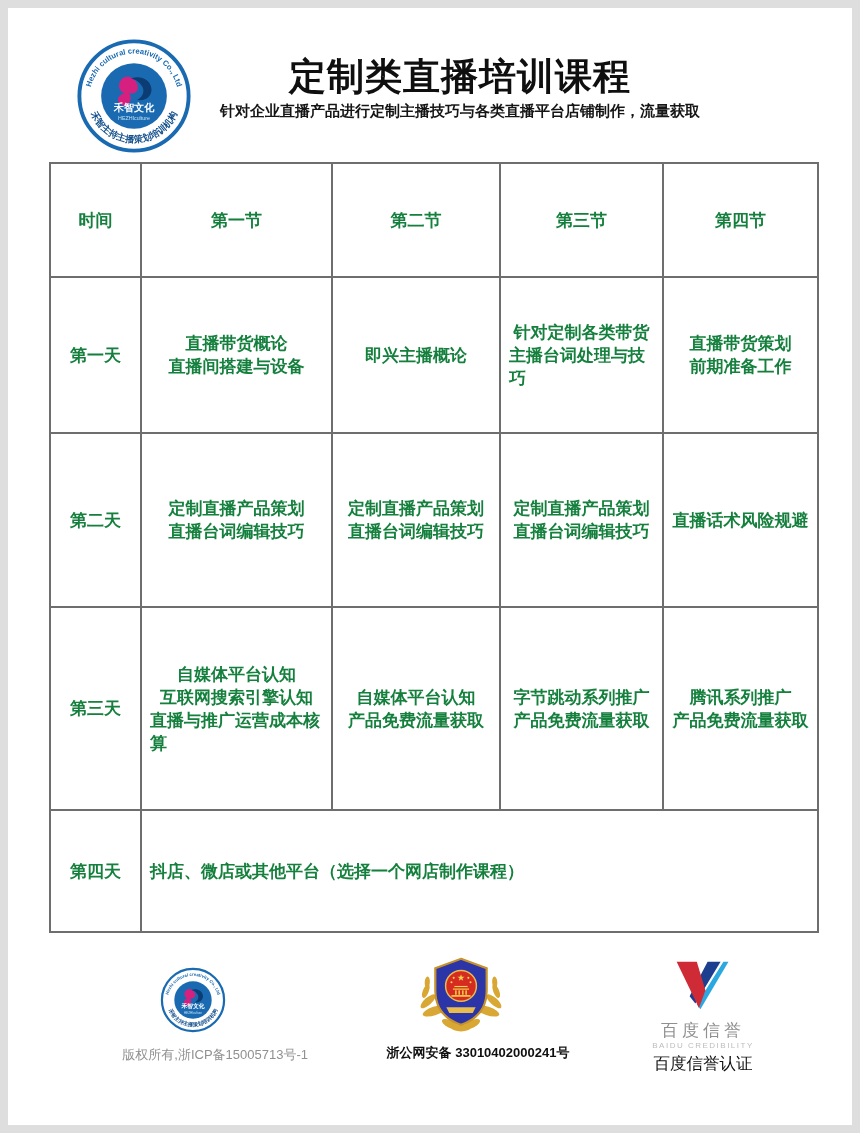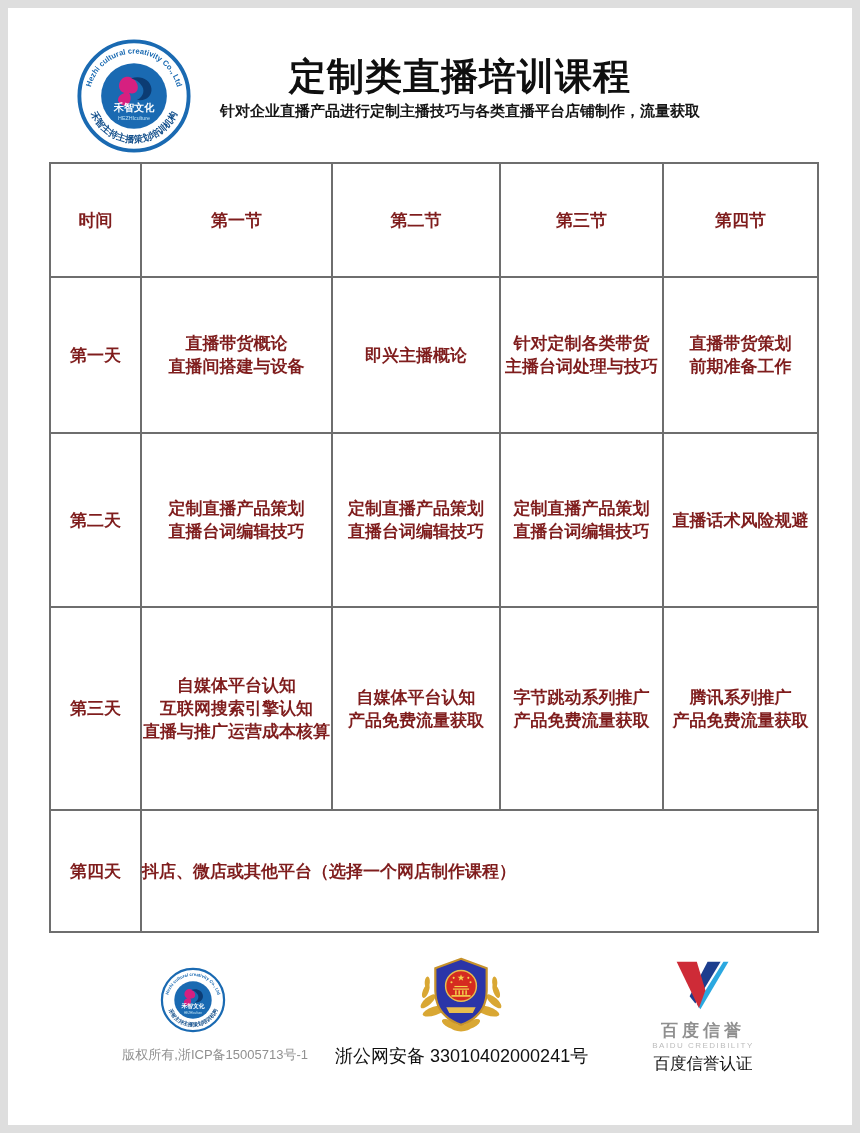--- a/index.html
+++ b/index.html
@@ -26,46 +26,46 @@
     text-align:center; font-size:15px; font-weight:700; color:#151515;
     white-space:nowrap;
   }
 
   
   table.schedule {
     position:absolute; left:49px; top:162px; width:768px;
     border-collapse:collapse; table-layout:fixed;
   }
   table.schedule th, table.schedule td {
-    border:2px solid #6e6e6e; padding:0;
-    font-size:17px; font-weight:700; color:#7f1d1d; vertical-align:middle;
+    border:2px solid #6e6e6e; padding:8px;
+    font-size:17px; font-weight:700; color:#15803d; vertical-align:middle;
   }
   tr.r-head { height:114px; }
   tr.r1 { height:156px; }
   tr.r2 { height:174px; }
   tr.r3 { height:203px; }
   tr.r4 { height:122px; }
   .lines { display:flex; flex-direction:column; align-items:center; justify-content:center; }
   td.merged { text-align:left; padding-left:13px; }
 
   
   .footer-logo { position:absolute; left:160px; top:967px; width:66px; height:66px; }
   .icp {
     position:absolute; left:88px; top:1046px; width:220px; text-align:right;
     font-size:13px; color:#909090; white-space:nowrap;
   }
   .police-badge { position:absolute; left:417px; top:951px; width:88px; height:86px; }
   .police-text {
-    position:absolute; left:335px; top:1044px; width:250px; text-align:center;
-    font-size:18px; font-weight:400; color:#0f0f0f; white-space:nowrap;
+    position:absolute; left:353px; top:1044px; width:250px; text-align:center;
+    font-size:13px; font-weight:700; color:#0f0f0f; white-space:nowrap;
   }
   .baidu-v { position:absolute; left:668px; top:958px; width:72px; height:58px; }
   .baidu-cn {
     position:absolute; left:638px; top:1019px; width:130px; text-align:center;
-    font-size:17px; color:#8f8f8f; letter-spacing:4px; white-space:nowrap;font-weight:bold;
+    font-size:17px; color:#8f8f8f; letter-spacing:4px; white-space:nowrap;
   }
   .baidu-en {
     position:absolute; left:638px; top:1041px; width:130px; text-align:center;
     font-size:8px; color:#bcbcbc; letter-spacing:1.5px; white-space:nowrap;
   }
   .baidu-cert {
     position:absolute; left:633px; top:1053px; width:140px; text-align:center;
     font-size:16.5px; font-weight:400; color:#0f0f0f; white-space:nowrap;
   }
 </style>

